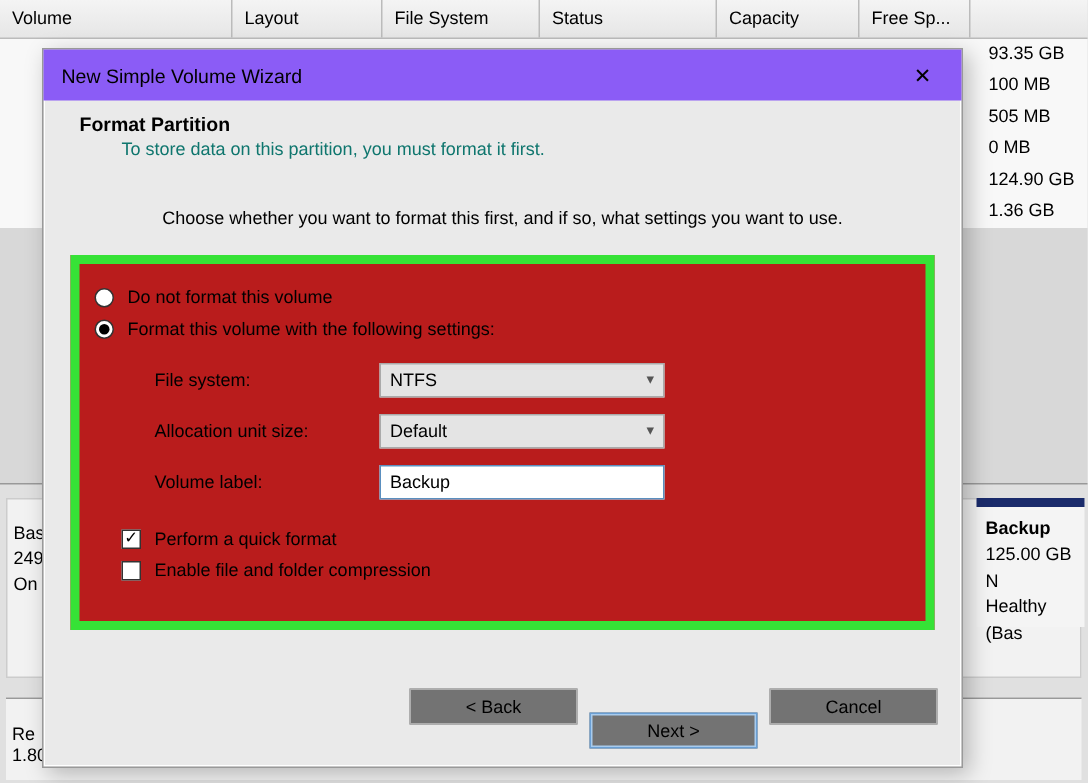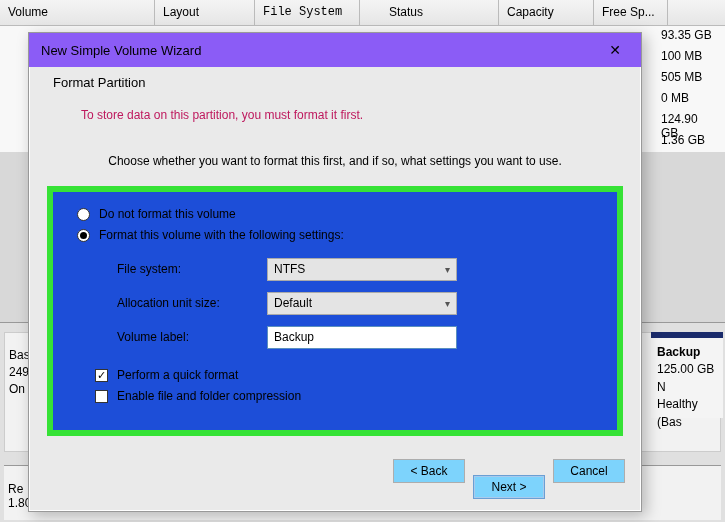--- a/index.html
+++ b/index.html
@@ -25,22 +25,22 @@
   }
   .bg-header > div {
     border-right: 1px solid #bbb;
     padding: 5px 8px;
     font-size: 12px;
     color: #000;
   }
   .col-volume { width: 155px; }
   .col-layout { width: 100px; }
   .col-type { width: 78px; }
-  .col-fs { width: 105px; font-family: Liberation Mono, monospace; }
-  .col-status { width: 118px; margin-left: 21px; }
+  .col-fs { width: 105px; }
+  .col-status { width: 118px; }
   .col-capacity { width: 95px; }
   .col-free { width: 74px; }
 
   .bg-rows { background: #f8f8f8; }
   .bg-row { display: flex; height: 21px; }
   .bg-row > div { padding: 2px 8px; }
 
   
   .bg-bottom {
     position: absolute; left: 0; right: 0; top: 322px; bottom: 0;
@@ -87,30 +87,30 @@
     gap: 16px;
   }
   .titlebar .title { font-size: 13px; flex: 1; }
   .close-btn {
     width: 36px; height: 24px;
     display: flex; align-items: center; justify-content: center;
     font-size: 14px; cursor: default;
   }
 
   .section-head { padding: 8px 24px 14px 24px; }
-  .section-head .hdr { font-size: 13px; font-weight: 400; margin-bottom: 18px; }
-  .section-head .sub { font-size: 12px; margin-left: 28px; color: #be185d; }
+  .section-head .hdr { font-size: 13px; font-weight: 700; margin-bottom: 2px; }
+  .section-head .sub { font-size: 12px; margin-left: 28px; color: #0f766e; }
 
   .instruction { text-align: center; padding: 18px 24px 12px; font-size: 12px; }
 
   .highlight-box {
     margin: 6px 18px 8px 18px;
     border: 6px solid #36e236;
-    padding: 8px 14px 20px 14px;
-    background: #1d4ed8;
+    padding: 8px 14px 20px 0;
+    background: #b91c1c;
   }
 
   .radio-row { display: flex; align-items: center; margin: 7px 0 7px 10px; font-size: 12px; }
   .radio {
     width: 13px; height: 13px; border-radius: 50%;
     border: 1.5px solid #333; margin-right: 9px;
     display: inline-flex; align-items: center; justify-content: center;
     background: #fff;
   }
   .radio.checked::after {
@@ -139,22 +139,22 @@
     width: 13px; height: 13px; border: 1.5px solid #333; margin-right: 9px;
     display: inline-flex; align-items: center; justify-content: center;
     background: #fff; font-size: 11px; line-height: 1;
   }
 
   .button-row {
     position: absolute; bottom: 12px; right: 16px;
     display: flex; gap: 8px;
   }
   .btn {
-    width: 72px; height: 24px;
-    background: #7dd3fc;
+    width: 112px; height: 24px;
+    background: #737373;
     border: 1px solid #adadad;
     display: flex; align-items: center; justify-content: center;
     font-size: 12px;
   }
   .btn.primary { border: 1px solid #6a9fd4; box-shadow: 0 0 0 1px #a8cbed inset; margin-top: 16px; }
 </style>
 </head>
 <body>
 
 <div class="bg-table">

